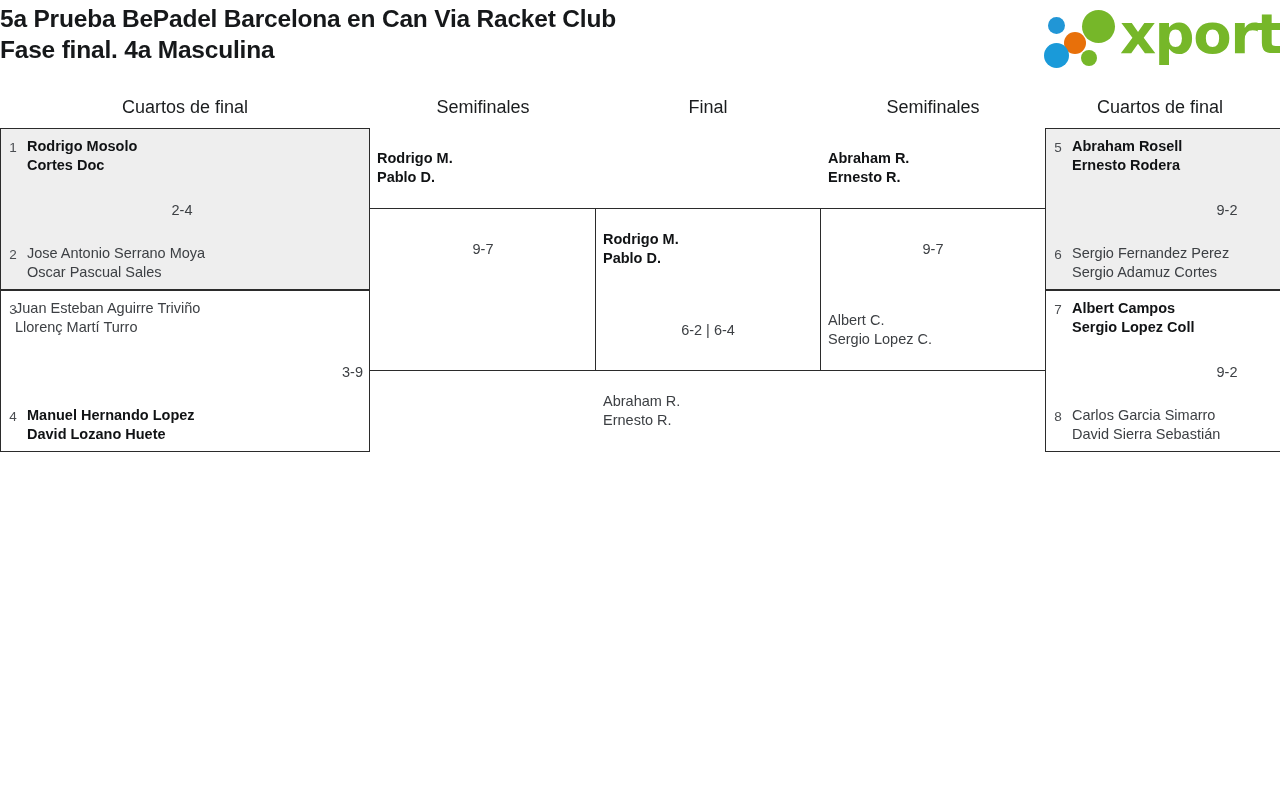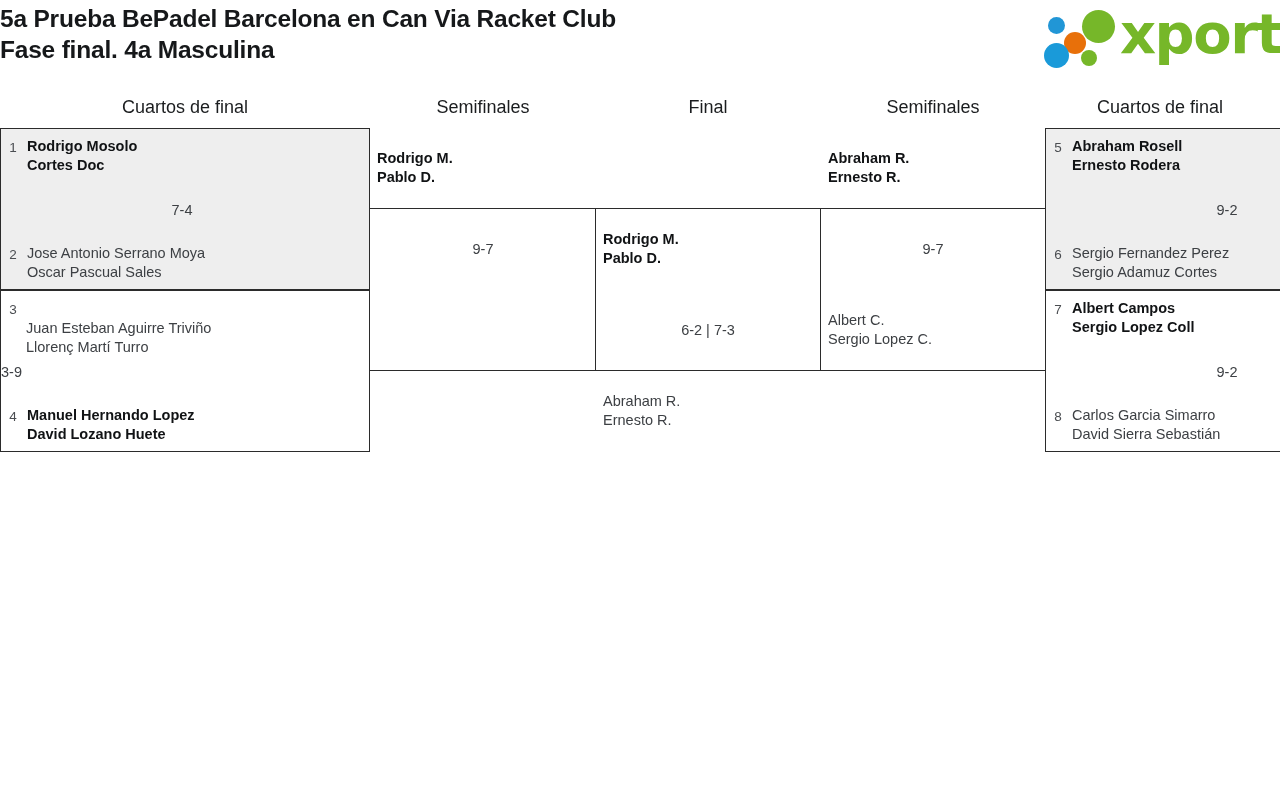--- a/index.html
+++ b/index.html
@@ -142,47 +142,47 @@
 <div class="round-header" style="left:595px; width:226px;">Final</div>
 <div class="round-header" style="left:820px; width:226px;">Semifinales</div>
 <div class="round-header" style="left:1097px; width:250px; text-align:left;">Cuartos de final</div>
 
 <div id="bracket">
 
   <div class="match shaded" style="left:0px; top:128px; width:370px; height:162px;">
     <div class="seed" style="left:4px; top:10px;">1</div>
     <div class="competitor winner" style="left:26px; top:8px; width:330px;">Rodrigo Mosolo
 Cortes Doc</div>
-    <div class="score" style="left:0px; top:72px; width:362px; text-align:center;">7-4</div>
+    <div class="score" style="left:0px; top:72px; width:362px; text-align:center;">2-4</div>
     <div class="seed" style="left:4px; top:117px;">2</div>
     <div class="competitor" style="left:26px; top:115px; width:330px;">Jose Antonio Serrano Moya
 Oscar Pascual Sales</div>
   </div>
 
   <div class="match plain" style="left:0px; top:290px; width:370px; height:162px;">
     <div class="seed" style="left:4px; top:10px;">3</div>
-    <div class="competitor" style="left:25px; top:8px; width:330px;margin-top:20px;">Juan Esteban Aguirre Triviño
+    <div class="competitor" style="left:14px; top:8px; width:330px;">Juan Esteban Aguirre Triviño
 Llorenç Martí Turro</div>
-    <div class="score" style="left:0px; top:72px; width:362px; text-align:left;">3-9</div>
+    <div class="score" style="left:0px; top:72px; width:362px; text-align:right;">3-9</div>
     <div class="seed" style="left:4px; top:117px;">4</div>
     <div class="competitor winner" style="left:26px; top:115px; width:330px;">Manuel Hernando Lopez
 David Lozano Huete</div>
   </div>
 
   <div class="frame no-left" style="left:369px; top:208px; width:227px; height:163px;"></div>
   <div class="competitor winner" style="left:377px; top:149px; width:215px;">Rodrigo M.
 Pablo D.</div>
   <div class="score" style="left:377px; top:240px; width:212px; text-align:center;">9-7</div>
 
   <div class="frame no-left no-right" style="left:595px; top:208px; width:226px; height:163px;"></div>
   <div class="frame no-left no-right" style="left:595px; top:208px; width:226px; height:163px;
        border-top:0; border-bottom:0; border-left:1px solid #2b2b2b; border-right:1px solid #2b2b2b;"></div>
   <div class="competitor winner" style="left:603px; top:230px; width:210px;">Rodrigo M.
 Pablo D.</div>
-  <div class="score" style="left:602px; top:321px; width:212px; text-align:center;">6-2 | 7-3</div>
+  <div class="score" style="left:602px; top:321px; width:212px; text-align:center;">6-2 | 6-4</div>
   <div class="competitor align-right" style="left:603px; top:392px; width:210px;">Abraham R.
 Ernesto R.</div>
 
   <div class="frame no-right" style="left:820px; top:208px; width:226px; height:163px;"></div>
   <div class="competitor winner align-right" style="left:828px; top:149px; width:210px;">Abraham R.
 Ernesto R.</div>
   <div class="score" style="left:828px; top:240px; width:210px; text-align:center;">9-7</div>
   <div class="competitor align-right" style="left:828px; top:311px; width:210px;">Albert C.
 Sergio Lopez C.</div>
 

